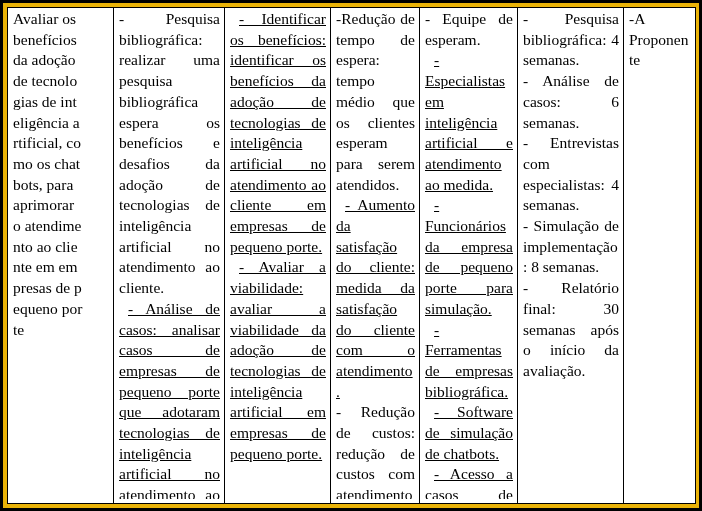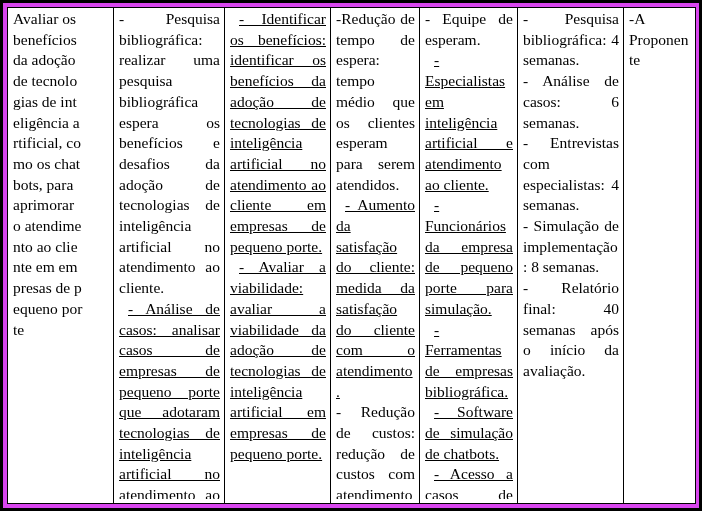--- a/index.html
+++ b/index.html
@@ -13,21 +13,21 @@
     width: 702px;
     height: 511px;
     overflow: hidden;
   }
   .page-frame {
     box-sizing: border-box;
     width: 702px;
     height: 511px;
     border: 3px solid #000000;
     padding: 4px;
-    background: #d946ef;
+    background: #eab308;
   }
   table.doc-table {
     border-collapse: collapse;
     table-layout: fixed;
     width: 688px;
     height: 497px;
     background: #ffffff;
   }
   table.doc-table td {
     border: 1.5px solid #000000;
@@ -98,34 +98,34 @@
         <td>
           <div class="cell-inner">
               <p lang="pt-BR">-Redução de tempo de espera: tempo médio que os clientes esperam para serem atendidos.</p>
               <p class="indent" lang="pt-BR">- Aumento da satisfação do cliente: medida da satisfação do cliente com o atendimento.</p>
               <p lang="pt-BR">- Redução de custos: redução de custos com atendimento ao cliente.</p>
             </div>
         </td>
         <td>
           <div class="cell-inner">
               <p lang="pt-BR">- Equipe de esperam.</p>
-              <p class="indent" lang="pt-BR">- Especialistas em inteligência artificial e atendimento ao cliente.</p>
+              <p class="indent" lang="pt-BR">- Especialistas em inteligência artificial e atendimento ao medida.</p>
               <p class="indent" lang="pt-BR">- Funcionários da empresa de pequeno porte para simulação.</p>
               <p class="indent" lang="pt-BR">- Ferramentas de empresas bibliográfica.</p>
               <p class="indent" lang="pt-BR">- Software de simulação de chatbots.</p>
               <p class="indent" lang="pt-BR">- Acesso a casos de estudo de empresas que adotaram tecnologias de inteligência artificial.</p>
             </div>
         </td>
         <td>
           <div class="cell-inner">
               <p lang="pt-BR">- Pesquisa bibliográfica: 4 semanas.</p>
               <p lang="pt-BR">- Análise de casos: 6 semanas.</p>
               <p lang="pt-BR">- Entrevistas com especialistas: 4 semanas.</p>
               <p lang="pt-BR">- Simulação de implementação: 8 semanas.</p>
-              <p lang="pt-BR">- Relatório final: 40 semanas após o início da avaliação.</p>
+              <p lang="pt-BR">- Relatório final: 30 semanas após o início da avaliação.</p>
             </div>
         </td>
         <td>
           <div class="cell-inner">
               <p lang="pt-BR">-A Proponente</p>
             </div>
         </td>
       </tr>
     </tbody>
   </table>

